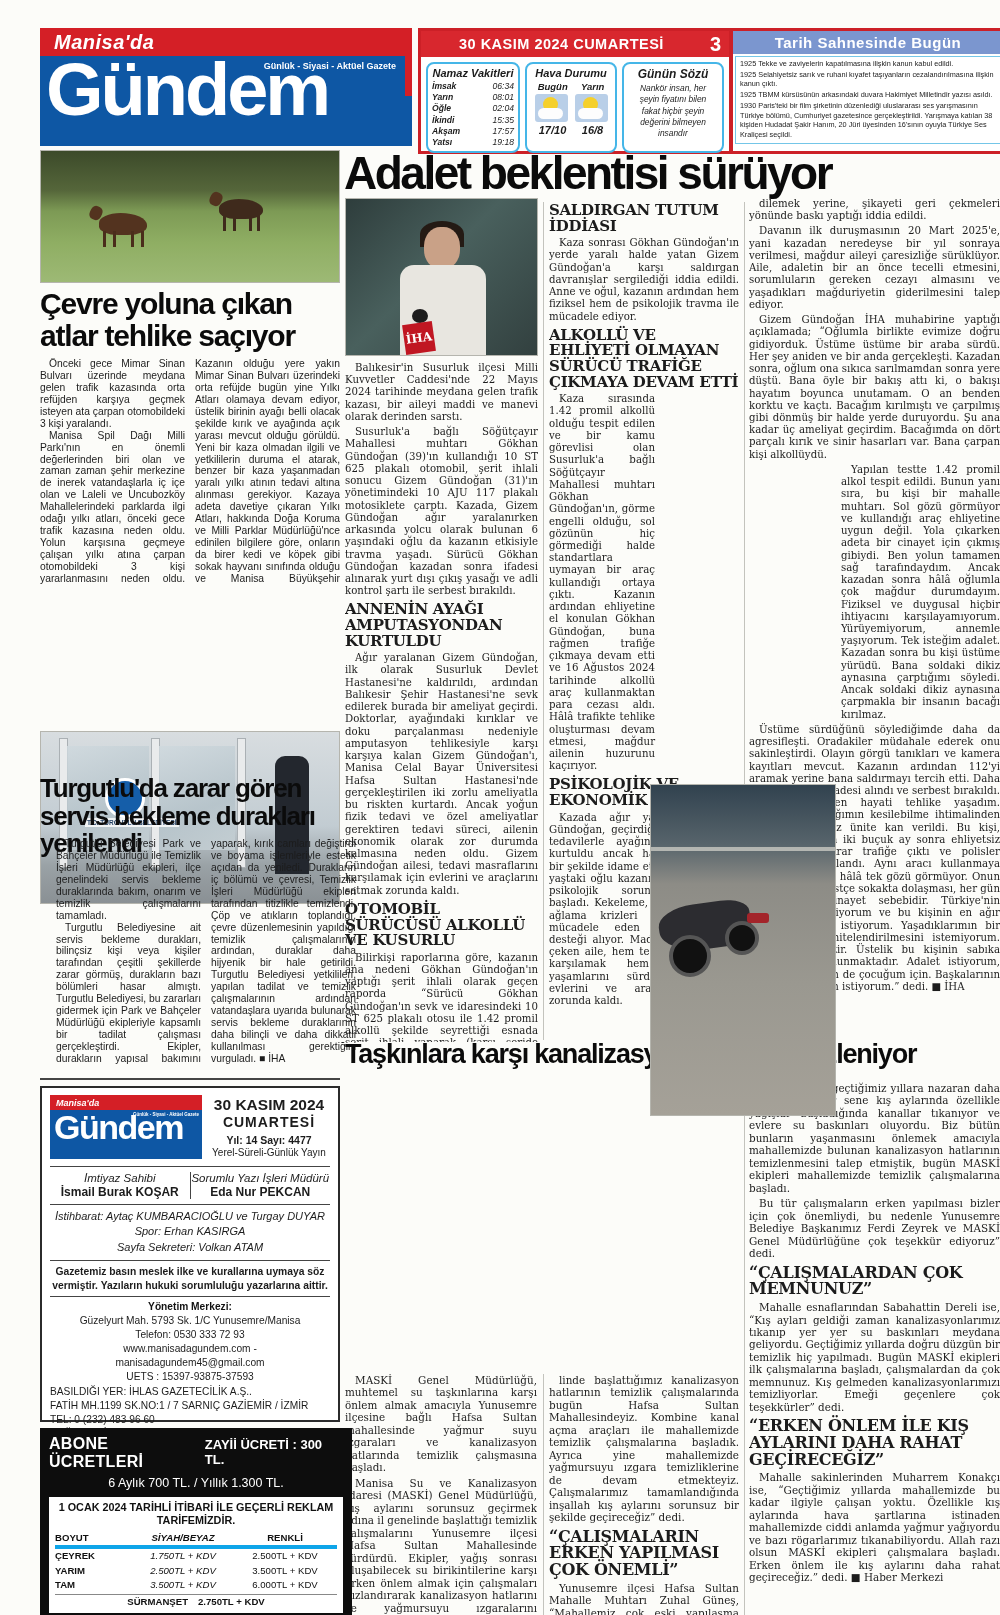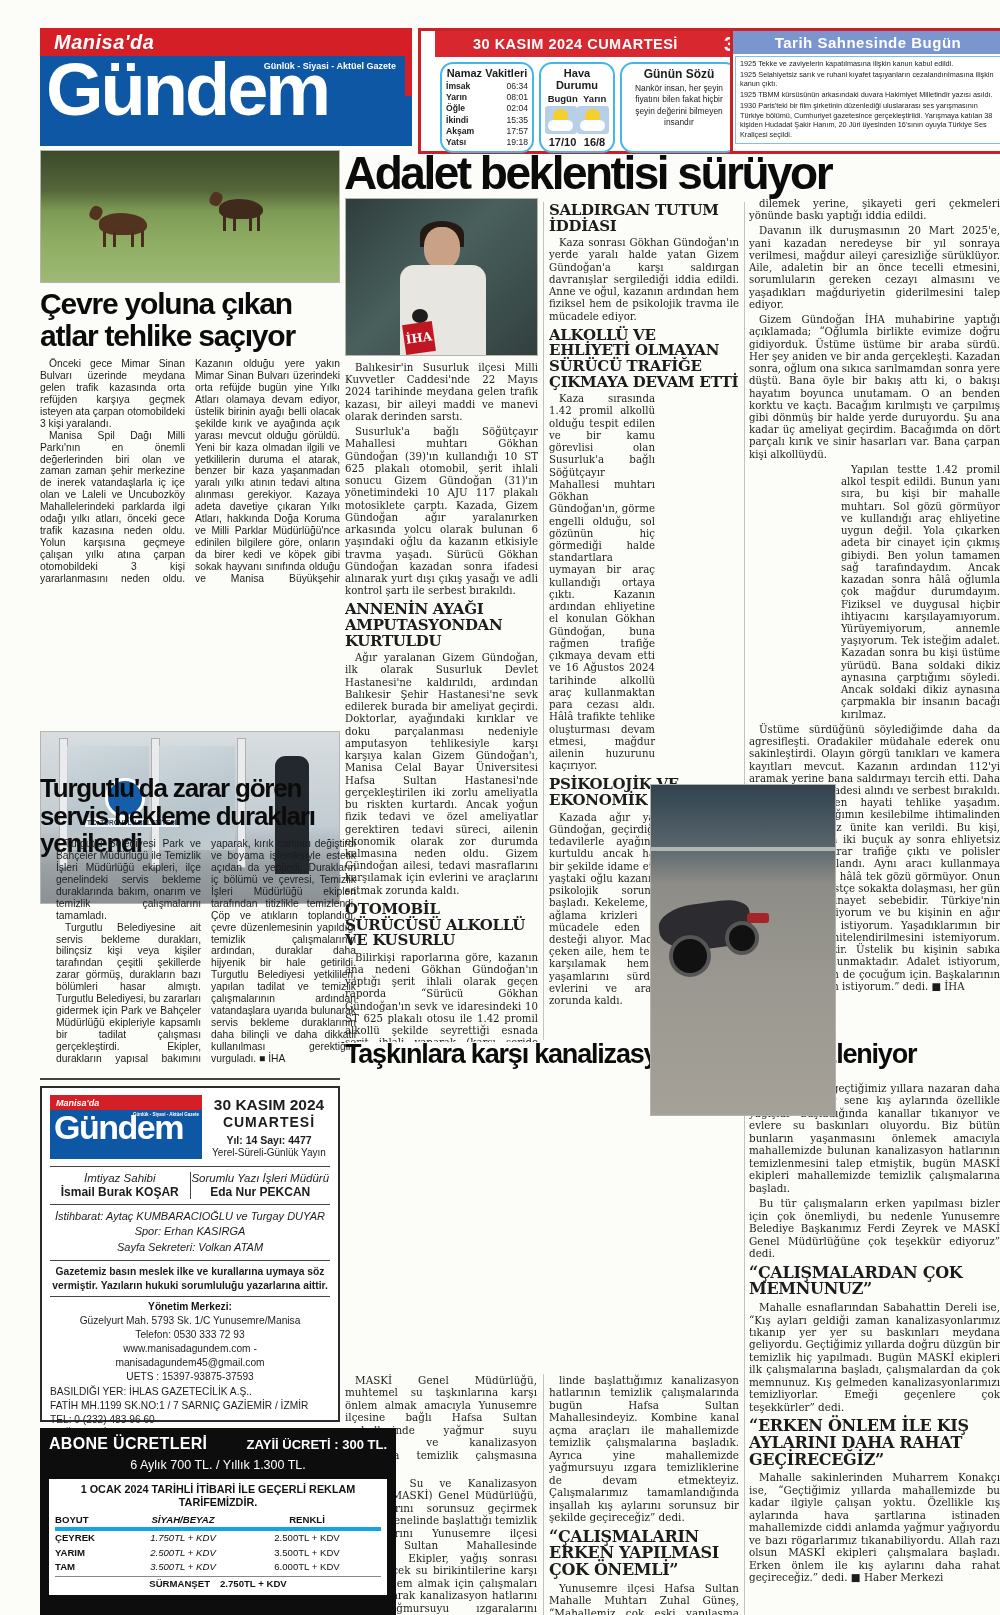--- a/index.html
+++ b/index.html
@@ -14,21 +14,21 @@
   .logo .gname{color:#fff;font-weight:800;font-size:74px;line-height:.92;letter-spacing:-3px;padding-left:6px;}
   .logo .tag{position:absolute;top:33px;right:16px;color:#fff;font-weight:bold;font-size:9px;}
   .logo .rstrip{position:absolute;top:0;right:0;width:7px;height:58%;background:#d41f26;}
 
   
   .cbox{border:3px solid #cc2027;background:#fff;}
   .redband{background:#d8272e;color:#fff;display:flex;align-items:center;height:26px;}
   .redband .d{flex:1;text-align:center;font-weight:bold;font-size:14.5px;letter-spacing:.5px;}
   .redband .pn{font-weight:800;font-size:20px;padding:0 8px;}
   .hdr-row{display:flex;gap:5px;padding:5px;}
-  .bluebox{border:2px solid #45b6e8;border-radius:13px;padding:3px 4px;box-sizing:border-box;}
+  .bluebox{border:2px solid #45b6e8;border-radius:8px;padding:3px 4px;box-sizing:border-box;font-style:italic;}
   .bb-title{font-weight:800;font-size:11px;text-align:center;margin-bottom:2px;}
   .prow{display:flex;justify-content:space-between;font-size:8.6px;line-height:1.3;}
   .prow b{font-weight:bold;}
   .wlabels{display:flex;justify-content:space-around;font-weight:bold;font-size:9.5px;}
   .wicons{display:flex;justify-content:space-around;margin:2px 0;}
   .wicon{position:relative;width:33px;height:28px;background:#b9cfe8;border-radius:3px;}
   .wicon .sun{position:absolute;top:3px;left:8px;width:15px;height:15px;background:#f5d02c;border-radius:50%;}
   .wicon .cloud{position:absolute;bottom:3px;left:3px;width:25px;height:11px;background:#fdfdfd;border-radius:8px;}
   .wtemps{display:flex;justify-content:space-around;font-size:11px;font-weight:bold;text-align:right;}
   .quote-t{font-size:8.4px;text-align:center;line-height:1.35;padding:0 2px;}
@@ -123,21 +123,21 @@
 
   <div class="abs logo" style="left:40px;top:28px;width:372px;height:118px;">
     <div class="band">
       <span class="loc">Manisa'da</span>
     </div>
     <div class="gname">Gündem</div>
     <div class="tag">Günlük - Siyasi - Aktüel Gazete</div>
     <div class="rstrip"></div>
   </div>
 
-  <div class="abs cbox" style="left:418px;top:28px;width:308px;height:120px;padding-left:14px;">
+  <div class="abs cbox" style="left:418px;top:28px;width:308px;height:120px;">
     <div class="redband">
       <span class="d">30 KASIM 2024 CUMARTESİ</span>
       <span class="pn">3</span>
     </div>
     <div class="hdr-row">
       <div class="bluebox" style="width:94px;">
         <div class="bb-title">Namaz Vakitleri</div>
         <div class="prow">
             <b>İmsak</b>
             <span>06:34</span>
@@ -156,21 +156,21 @@
           </div>
         <div class="prow">
             <b>Akşam</b>
             <span>17:57</span>
           </div>
         <div class="prow">
             <b>Yatsı</b>
             <span>19:18</span>
           </div>
       </div>
-      <div class="bluebox" style="width:76px;">
+      <div class="bluebox" style="width:92px;">
         <div class="bb-title">Hava Durumu</div>
         <div class="wlabels">
           <span>Bugün</span>
           <span>Yarın</span>
         </div>
         <div class="wicons">
           <span class="wicon">
               <span class="sun"></span>
               <span class="cloud"></span>
             </span>
@@ -352,21 +352,21 @@
       <div>UETS : 15397-93875-37593</div>
     </div>
     <div class="m-left">
       <div>BASILDIĞI YER: İHLAS GAZETECİLİK A.Ş..</div>
       <div>FATİH MH.1199 SK.NO:1 / 7 SARNIÇ GAZİEMİR / İZMİR</div>
       <div>TEL: 0 (232) 483 96 60</div>
       <div>DAĞITIM: LİDER Dağıtım 0507 607 90 47</div>
     </div>
   </div>
 
-  <div class="abs abone" style="left:40px;top:1428px;width:356px;height:187px;">
+  <div class="abs abone" style="left:40px;top:1428px;width:312px;height:187px;">
     <div class="ab-r1">
       <span class="ab-t">ABONE ÜCRETLERİ</span>
       <span class="ab-z">ZAYİİ ÜCRETİ : 300 TL.</span>
     </div>
     <div class="ab-r2">6 Aylık 700 TL.   /   Yıllık 1.300 TL.</div>
     <div class="tarif">
       <div class="tt">1 OCAK 2024 TARİHLİ İTİBARİ İLE GEÇERLİ REKLAM TARİFEMİZDİR.</div>
       <div class="trow hd">
         <span class="c1">BOYUT</span>
         <span class="c2">SİYAH/BEYAZ</span>

